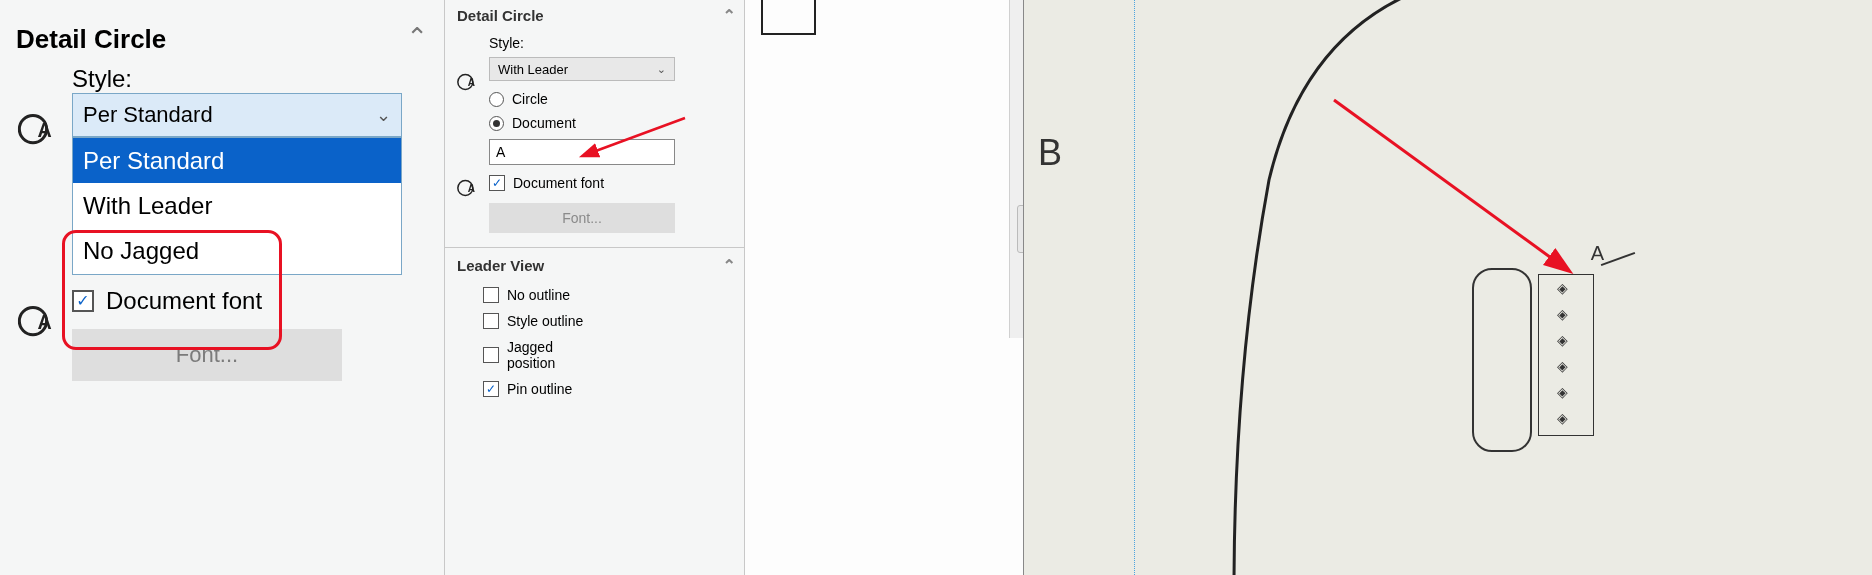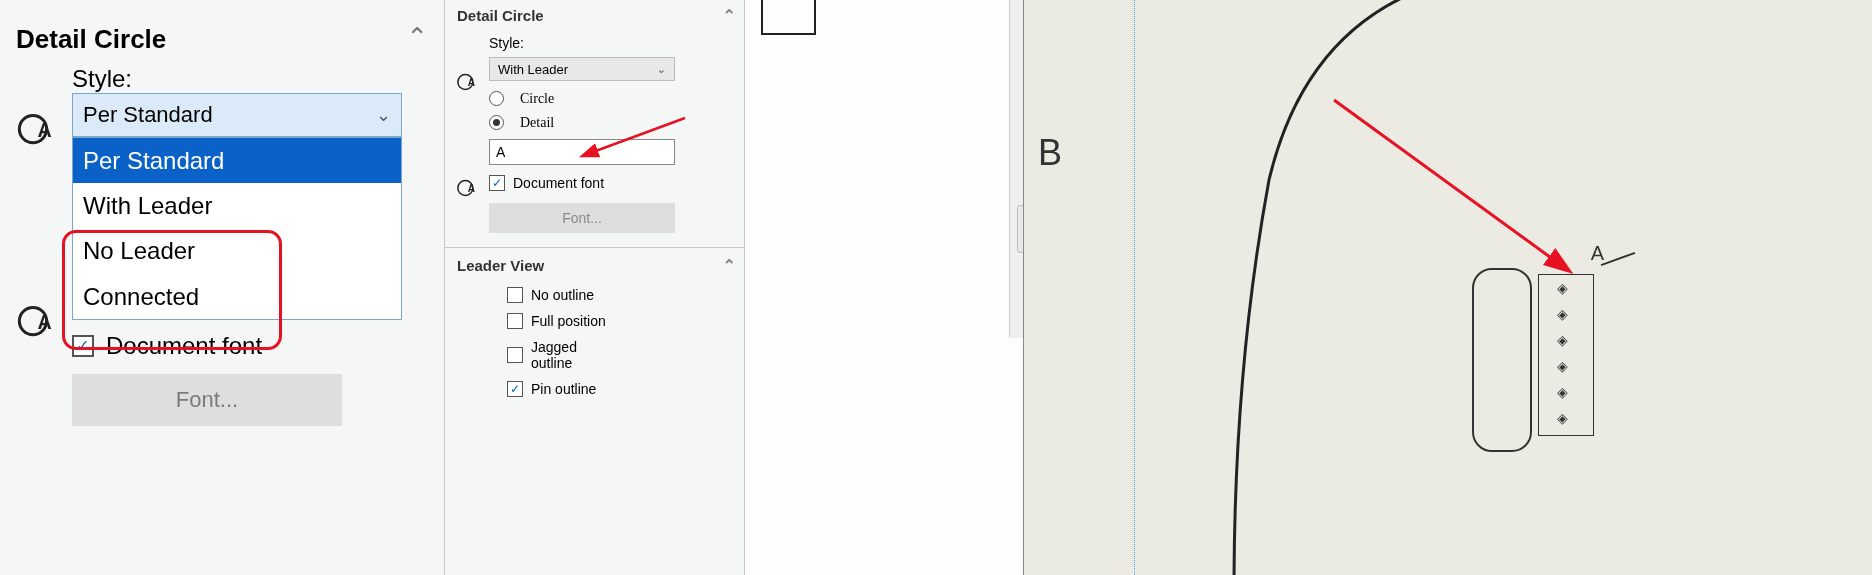--- a/index.html
+++ b/index.html
@@ -30,25 +30,25 @@
   .ca-left-1 { left:22px; top:116px; transform:scale(1.3); }
   .ca-left-2 { left:22px; top:308px; transform:scale(1.3); }
 
   
   .panel-mid .section-header { font-size:15px; font-weight:700; color:#333; padding:4px 2px 6px 2px; display:flex; justify-content:space-between; align-items:center;}
   .panel-mid .section-header .collapse-chev { font-size:16px; color:#888; }
   .panel-mid .label { font-size:14px; padding-left:34px; margin-top:4px;}
   .panel-mid .combo-small { margin-left:34px; width:186px; height:24px; font-size:13px; border:1px solid #bbb; background:#e8e8e8; padding:0 8px; display:flex; align-items:center; justify-content:space-between; margin-top:6px;}
   .panel-mid .combo-small .chev { font-size:11px; color:#555; }
   .panel-mid .radio-group { margin-left:34px; margin-top:10px; font-size:14px; }
-  .panel-mid .radio-row { display:flex; align-items:flex-start; gap:16px; margin-bottom:8px;font-family:Liberation Serif, serif; }
+  .panel-mid .radio-row { display:flex; align-items:flex-end; gap:8px; margin-bottom:8px; }
   .panel-mid .text-input { margin-left:34px; width:186px; height:26px; border:1px solid #888; background:#fff; font-size:14px; padding:0 6px; display:flex; align-items:center; margin-top:2px;}
   .panel-mid .checkbox-row-sm { margin-left:34px; margin-top:10px; font-size:14px; display:flex; align-items:center; gap:8px;}
   .panel-mid .font-btn-sm { margin-left:34px; margin-top:12px; width:186px; height:30px; background:#dedede; color:#8a8a8a; font-size:14px; display:flex; align-items:center; justify-content:center;}
-  .panel-mid .dv-options { margin-left:52px; margin-top:6px; font-size:14px;}
+  .panel-mid .dv-options { margin-left:28px; margin-top:6px; font-size:14px;}
   .panel-mid .dv-options .ck-row { display:flex; align-items:center; gap:8px; margin-bottom:10px;}
   .panel-mid .ca-icon.sm { position:absolute; font-size:15px; }
   .ca-mid-1 { left:12px; top:72px; }
   .ca-mid-2 { left:12px; top:178px; }
   .divider { height:1px; background:#c8c8c8; margin:14px -10px 4px -10px; }
 
   
   .ca-icon svg { width:28px; height:28px; }
   .panel-mid .ca-icon svg { width:20px; height:20px; }
 
@@ -95,22 +95,21 @@
         <text x="13" y="17" font-size="13" font-weight="bold" fill="#222">A</text>
       </svg>
   </span>
   <div class="combo">
     <span>Per Standard</span>
     <span class="chev">⌄</span>
   </div>
   <div class="listbox">
     <div class="opt selected">Per Standard</div>
     <div class="opt">With Leader</div>
-    <div class="opt">No Leader</div>
-    <div class="opt">Connected</div>
+    <div class="opt">No Jagged</div>
   </div>
 
   <span class="ca-icon ca-left-2">
     <svg viewBox="0 0 24 24">
         <circle cx="10" cy="12" r="9" fill="none" stroke="#222" stroke-width="2"></circle>
         <text x="13" y="17" font-size="13" font-weight="bold" fill="#222">A</text>
       </svg>
   </span>
   <div class="checkbox-row">
     <span class="ck lg">✓</span>
@@ -139,21 +138,21 @@
     <span class="chev">⌄</span>
   </div>
 
   <div class="radio-group">
     <div class="radio-row">
       <span class="radio"></span>
       <span>Circle</span>
     </div>
     <div class="radio-row">
       <span class="radio filled"></span>
-      <span>Detail</span>
+      <span>Document</span>
     </div>
   </div>
 
   <span class="ca-icon sm ca-mid-2">
     <svg viewBox="0 0 24 24">
         <circle cx="10" cy="12" r="9" fill="none" stroke="#222" stroke-width="1.8"></circle>
         <text x="13" y="17" font-size="12" font-weight="bold" fill="#222">A</text>
       </svg>
   </span>
   <div class="text-input">
@@ -172,25 +171,25 @@
     <span>Leader View</span>
     <span class="collapse-chev">⌃</span>
   </div>
   <div class="dv-options">
     <div class="ck-row">
         <span class="ck"></span>
         <span>No outline</span>
       </div>
     <div class="ck-row">
         <span class="ck"></span>
-        <span>Full position</span>
+        <span>Style outline</span>
       </div>
     <div class="ck-row">
         <span class="ck"></span>
-        <span style="max-width:80px;">Jagged outline</span>
+        <span style="max-width:80px;">Jagged position</span>
       </div>
     <div class="ck-row">
         <span class="ck">✓</span>
         <span>Pin outline</span>
       </div>
   </div>
 
   <svg class="arrow arrow-svg" style="left:130px; top:110px; width:120px; height:60px; position:absolute;">
     <defs>
         <marker id="ah1" markerWidth="10" markerHeight="10" refX="2" refY="3" orient="auto">

